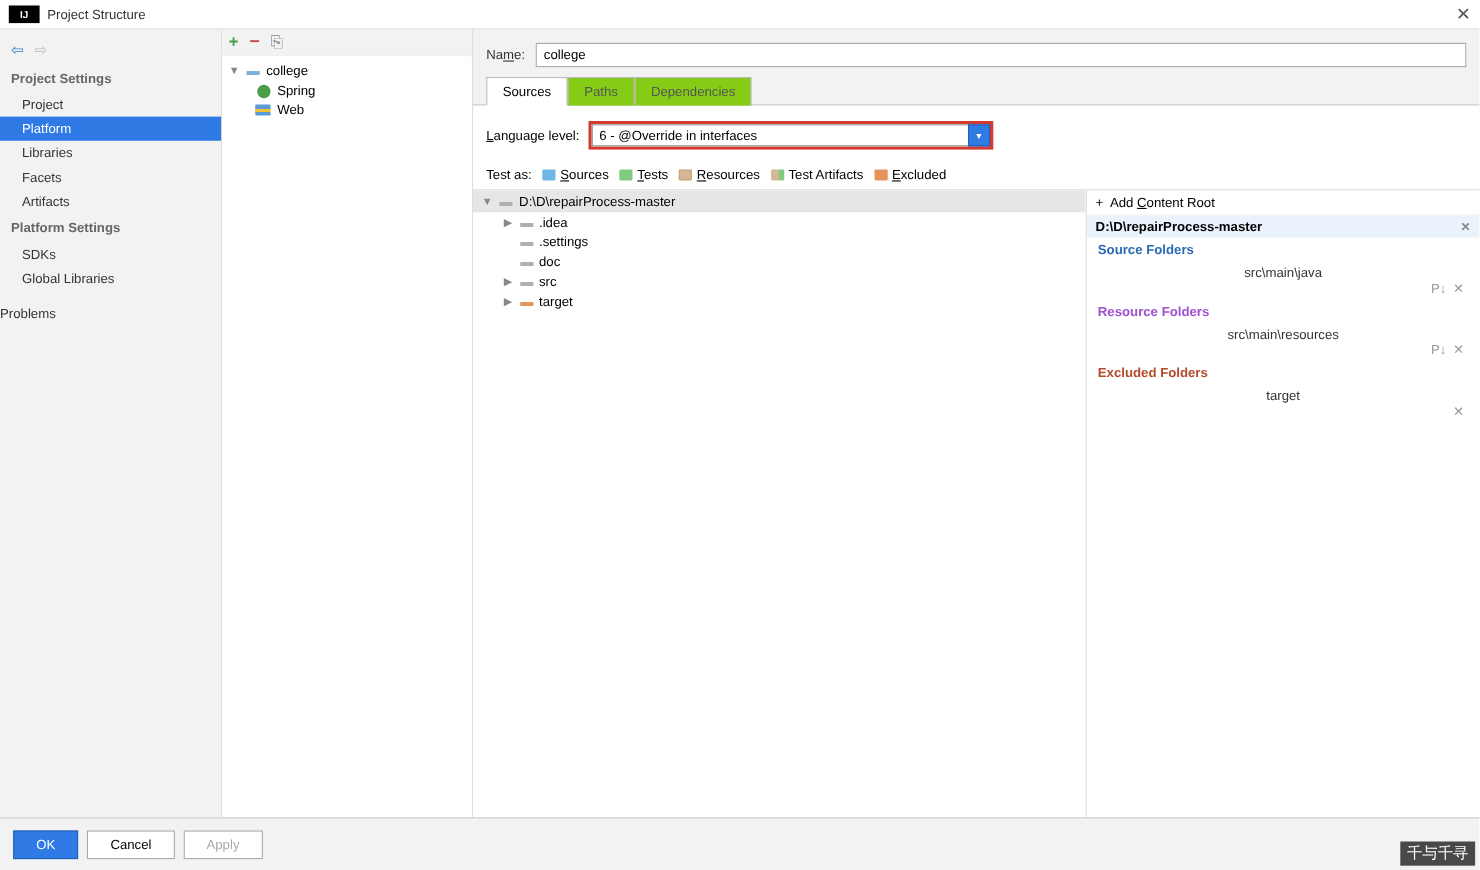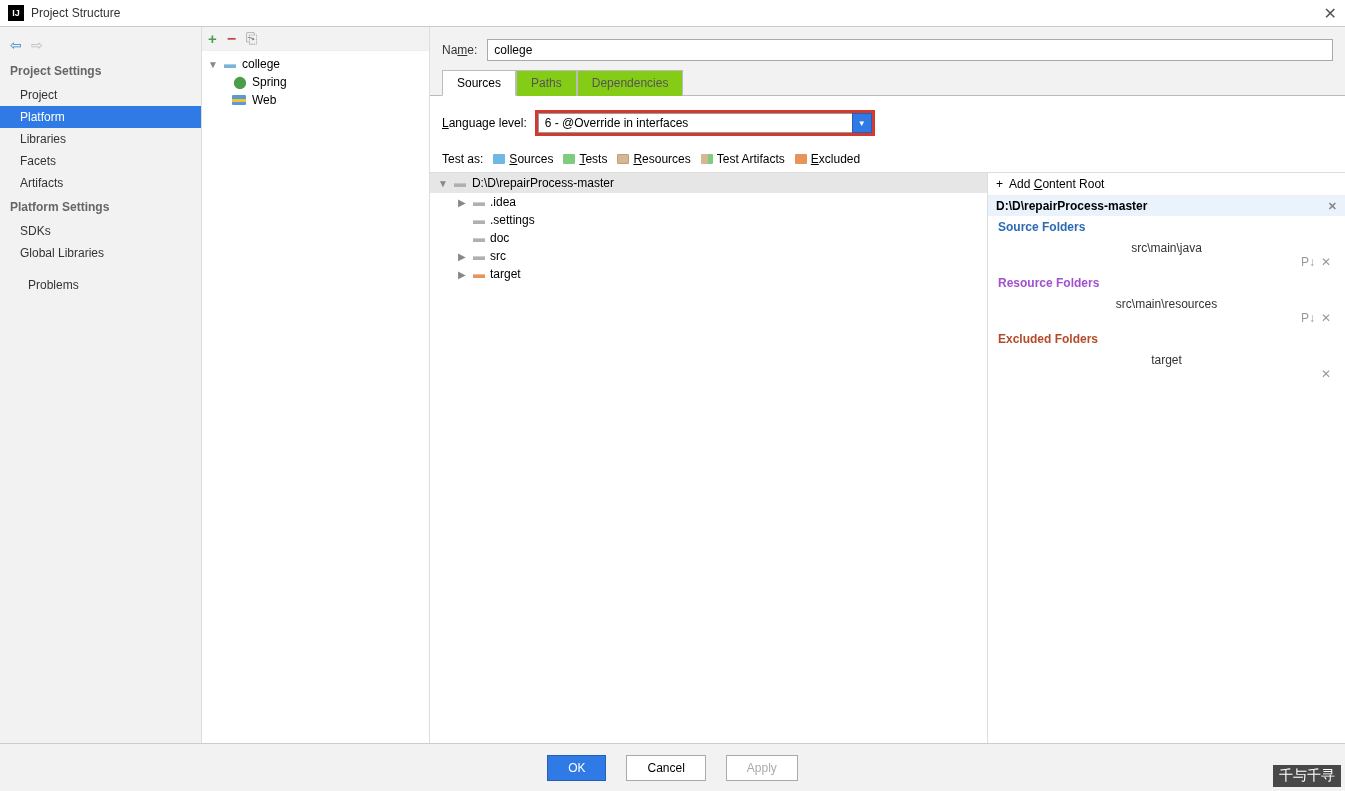--- a/index.html
+++ b/index.html
@@ -1,33 +1,33 @@
 <!DOCTYPE html>
 <html><head>
 <meta charset="utf-8">
 <style>
 * { box-sizing: border-box; margin: 0; padding: 0; font-family: "Segoe UI", Tahoma, sans-serif; font-size: 12px; }
 body { background: #fff; width: 1345px; height: 791px; overflow: hidden; display: flex; flex-direction: column; }
 
 .titlebar { height: 27px; display: flex; align-items: center; padding: 0 8px; border-bottom: 1px solid #ccc; background: #fff; }
-.titlebar .app-icon { width: 16px; height: 16px; background: #000; color: #fff; display: flex; align-items: center; justify-content: center; font-size: 9px; font-weight: bold; margin-right: 7px; }
+.titlebar .app-icon { width: 28px; height: 16px; background: #000; color: #fff; display: flex; align-items: center; justify-content: center; font-size: 9px; font-weight: bold; margin-right: 7px; }
 .titlebar .title { color: #333; }
 .titlebar .close { margin-left: auto; font-size: 16px; cursor: pointer; color: #555; }
 
 .main { flex: 1; display: flex; background: #f2f2f2; min-height: 0; }
 
 .sidebar { width: 202px; background: #f2f2f2; border-right: 1px solid #ddd; padding-top: 5px; }
 .nav-arrows { padding: 5px 10px; }
 .nav-arrows span { margin-right: 6px; font-size: 14px; }
 .arrow-back { color: #3b82c4; cursor: pointer; }
 .arrow-fwd { color: #bbb; }
 .section-title { padding: 6px 10px; color: #666; font-weight: bold; }
 .nav-item { padding: 4px 10px 4px 20px; cursor: pointer; color: #333; }
 .nav-item.selected { background: #2f7ae5; color: #fff; }
-.nav-item.problems { padding-left: 28px; margin-top: 10px; }
+.nav-item.problems { padding-left: 0; margin-top: 10px; }
 
 .tree-panel { width: 228px; background: #fff; border-right: 1px solid #ddd; display: flex; flex-direction: column; }
 .tree-toolbar { height: 24px; display: flex; align-items: center; padding: 0 6px; gap: 10px; border-bottom: 1px solid #eee; background: #f2f2f2;}
 .tb-add { color: #4a9e4a; font-size: 15px; font-weight: bold; cursor: pointer; }
 .tb-remove { color: #c04a4a; font-size: 16px; font-weight: bold; cursor: pointer; }
 .tb-copy { color: #888; cursor: pointer; font-size: 14px; }
 .tree { padding: 4px 0; }
 .tree-row { display: flex; align-items: center; padding: 2px 6px; cursor: pointer; gap: 4px; }
 .tree-row .arrow { width: 10px; color: #888; font-size: 10px; }
 .tree-row .ficon { width: 16px; text-align: center; font-size: 12px; }
@@ -44,21 +44,21 @@
 .name-input { flex: 1; border: 1px solid #aaa; padding: 3px 6px; background: #fff; }
 
 .tabs { display: flex; padding-left: 12px; border-bottom: 1px solid #bbb; }
 .tab { padding: 5px 14px; border: 1px solid #bbb; border-bottom: none; background: #84cc16; color: #555; cursor: pointer; margin-right: 0px; position: relative; top: 1px; }
 .tab.active { background: #fff; color: #000; border-bottom: 1px solid #fff; }
 
 .tab-body { flex: 1; background: #fff; border-top: none; display: flex; flex-direction: column; min-height: 0; }
 
 .lang-row { display: flex; align-items: center; padding: 14px 12px 10px 12px; gap: 8px; }
 .lang-row label u { text-decoration: underline; }
-.combo { border: 3px solid #d33a2f; display: flex; align-items: stretch; width: 340px; }
+.combo { border: 3px solid #d33a2f; display: flex; align-items: stretch; width: 368px; }
 .combo-text { flex: 1; border: 1px solid #999; border-right: none; padding: 2px 6px; background: #fff; }
 .combo-btn { width: 20px; background: #2f7ae5; color: #fff; display: flex; align-items: center; justify-content: center; border: 1px solid #2660b5; cursor: pointer; font-size: 8px; }
 
 .markas-row { display: flex; align-items: center; padding: 6px 12px; gap: 10px; border-bottom: 1px solid #ddd; }
 .mark-item { display: flex; align-items: center; gap: 4px; cursor: pointer; }
 .mark-item u { text-decoration: underline; }
 .sq { width: 12px; height: 10px; display: inline-block; border-radius: 1px; }
 .sq-sources { background: #6fb8e6; }
 .sq-tests { background: #7fcb7f; }
 .sq-resources { background: #d4b896; border: 1px solid #c0a070; }
@@ -79,21 +79,21 @@
 .add-root { padding: 4px 8px; display: flex; align-items: center; gap: 6px; cursor: pointer; border-bottom: 1px solid #eee; }
 .root-path-row { background: #eaf3fc; padding: 3px 8px; display: flex; align-items: center; font-weight: bold; }
 .root-path-row .rm { margin-left: auto; color: #888; cursor: pointer; font-size: 11px; }
 .cat-title { padding: 4px 10px; font-weight: bold; }
 .cat-source { color: #2a6ab3; }
 .cat-resource { color: #a050d0; }
 .cat-excluded { color: #b54a2a; }
 .cat-item { padding: 3px 14px; display: flex; align-items: center; color: #333; flex-direction: column; }
 .cat-item .actions { margin-left: auto; color: #999; display: flex; gap: 6px; font-size: 10px; }
 
-.footer { height: 48px; border-top: 1px solid #ccc; background: #f2f2f2; display: flex; align-items: center; justify-content: center; padding: 0 12px; gap: 20px; }
+.footer { height: 48px; border-top: 1px solid #ccc; background: #f2f2f2; display: flex; align-items: center; justify-content: flex-start; padding: 0 12px; gap: 8px; }
 .btn { padding: 5px 20px; border: 1px solid #aaa; background: #fff; cursor: pointer; }
 .btn.primary { background: #2f7ae5; color: #fff; border-color: #2660b5; }
 .btn.disabled { color: #aaa; }
 .watermark { position: absolute; right: 4px; bottom: 4px; background: rgba(0,0,0,0.7); color: #fff; padding: 2px 6px; font-size: 14px; font-family: "KaiTi", serif; }
 </style>
 </head>
 <body>
 
 <div class="titlebar">
   <div class="app-icon">IJ</div>

